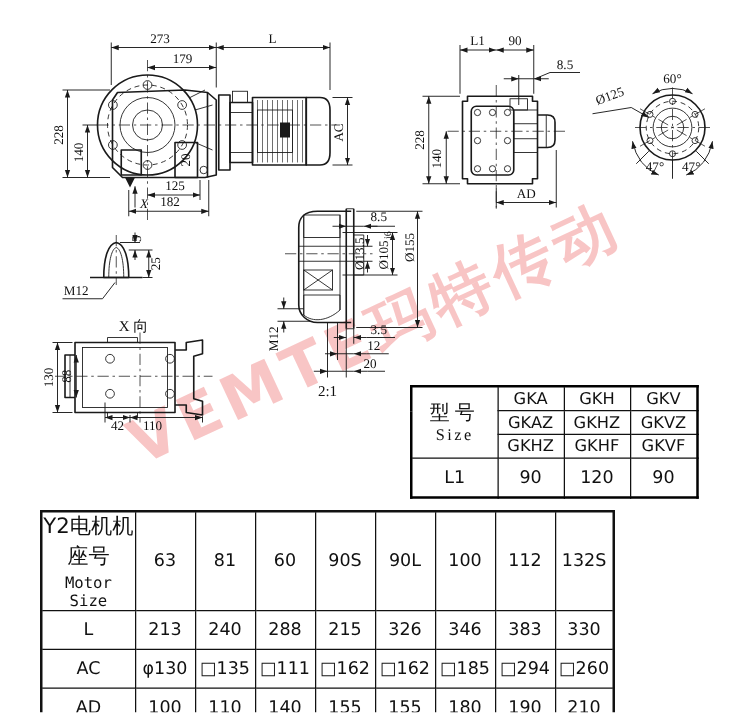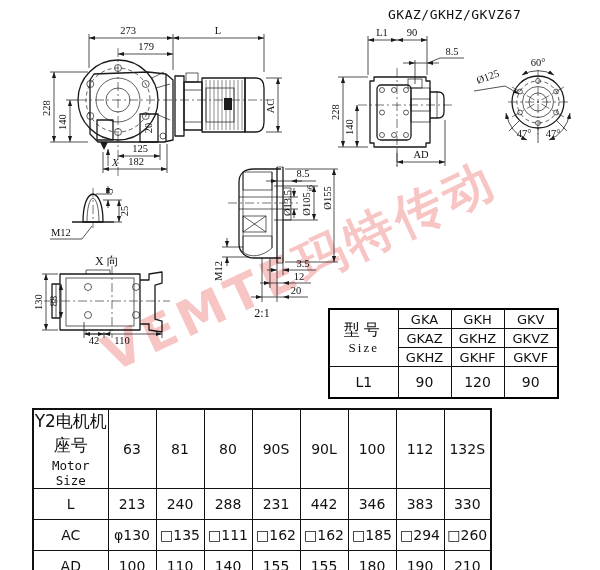--- a/index.html
+++ b/index.html
@@ -38,21 +38,20 @@
   #motor-tbl .zh{font-size:17px;line-height:1.4;}
   #motor-tbl .en{font-family:"DejaVu Sans Mono",monospace;font-size:12.5px;}
 </style>
 </head>
 <body>
 
 <div id="stage">
 
   <div id="wm">VEMTE玛特传动</div>
 
-  <div id="title">GKAZ/GKHZ/GKVZ67</div>
 
   <svg id="dwg" width="600" height="570" viewBox="0 0 600 570">
     <defs>
       <marker id="ar" viewBox="0 0 10 10" refX="10" refY="5" markerWidth="8" markerHeight="8" orient="auto-start-reverse">
         <path d="M0,1.5 L10,5 L0,8.5 Z" fill="#1a1a1a"></path>
       </marker>
       <pattern id="hatch" width="5" height="5" patternUnits="userSpaceOnUse" patternTransform="rotate(45)">
         <line x1="0" y1="0" x2="0" y2="5" stroke="#444" stroke-width="0.7"></line>
       </pattern>
     </defs>
@@ -373,34 +372,34 @@
         <col style="width:47px">
     </colgroup>
     <tbody>
         <tr class="hdr">
       <td>
         <div class="zh">Y2电机机座号</div>
         <div class="en">Motor Size</div>
       </td>
       <td>63</td>
       <td>81</td>
-      <td>80</td>
+      <td>60</td>
       <td>90S</td>
       <td>90L</td>
       <td>100</td>
       <td>112</td>
       <td>132S</td>
     </tr>
     <tr>
       <td>L</td>
       <td>213</td>
       <td>240</td>
       <td>288</td>
-      <td>231</td>
-      <td>442</td>
+      <td>215</td>
+      <td>326</td>
       <td>346</td>
       <td>383</td>
       <td>330</td>
     </tr>
     <tr>
       <td>AC</td>
       <td>φ130</td>
       <td>□135</td>
       <td>□111</td>
       <td>□162</td>

